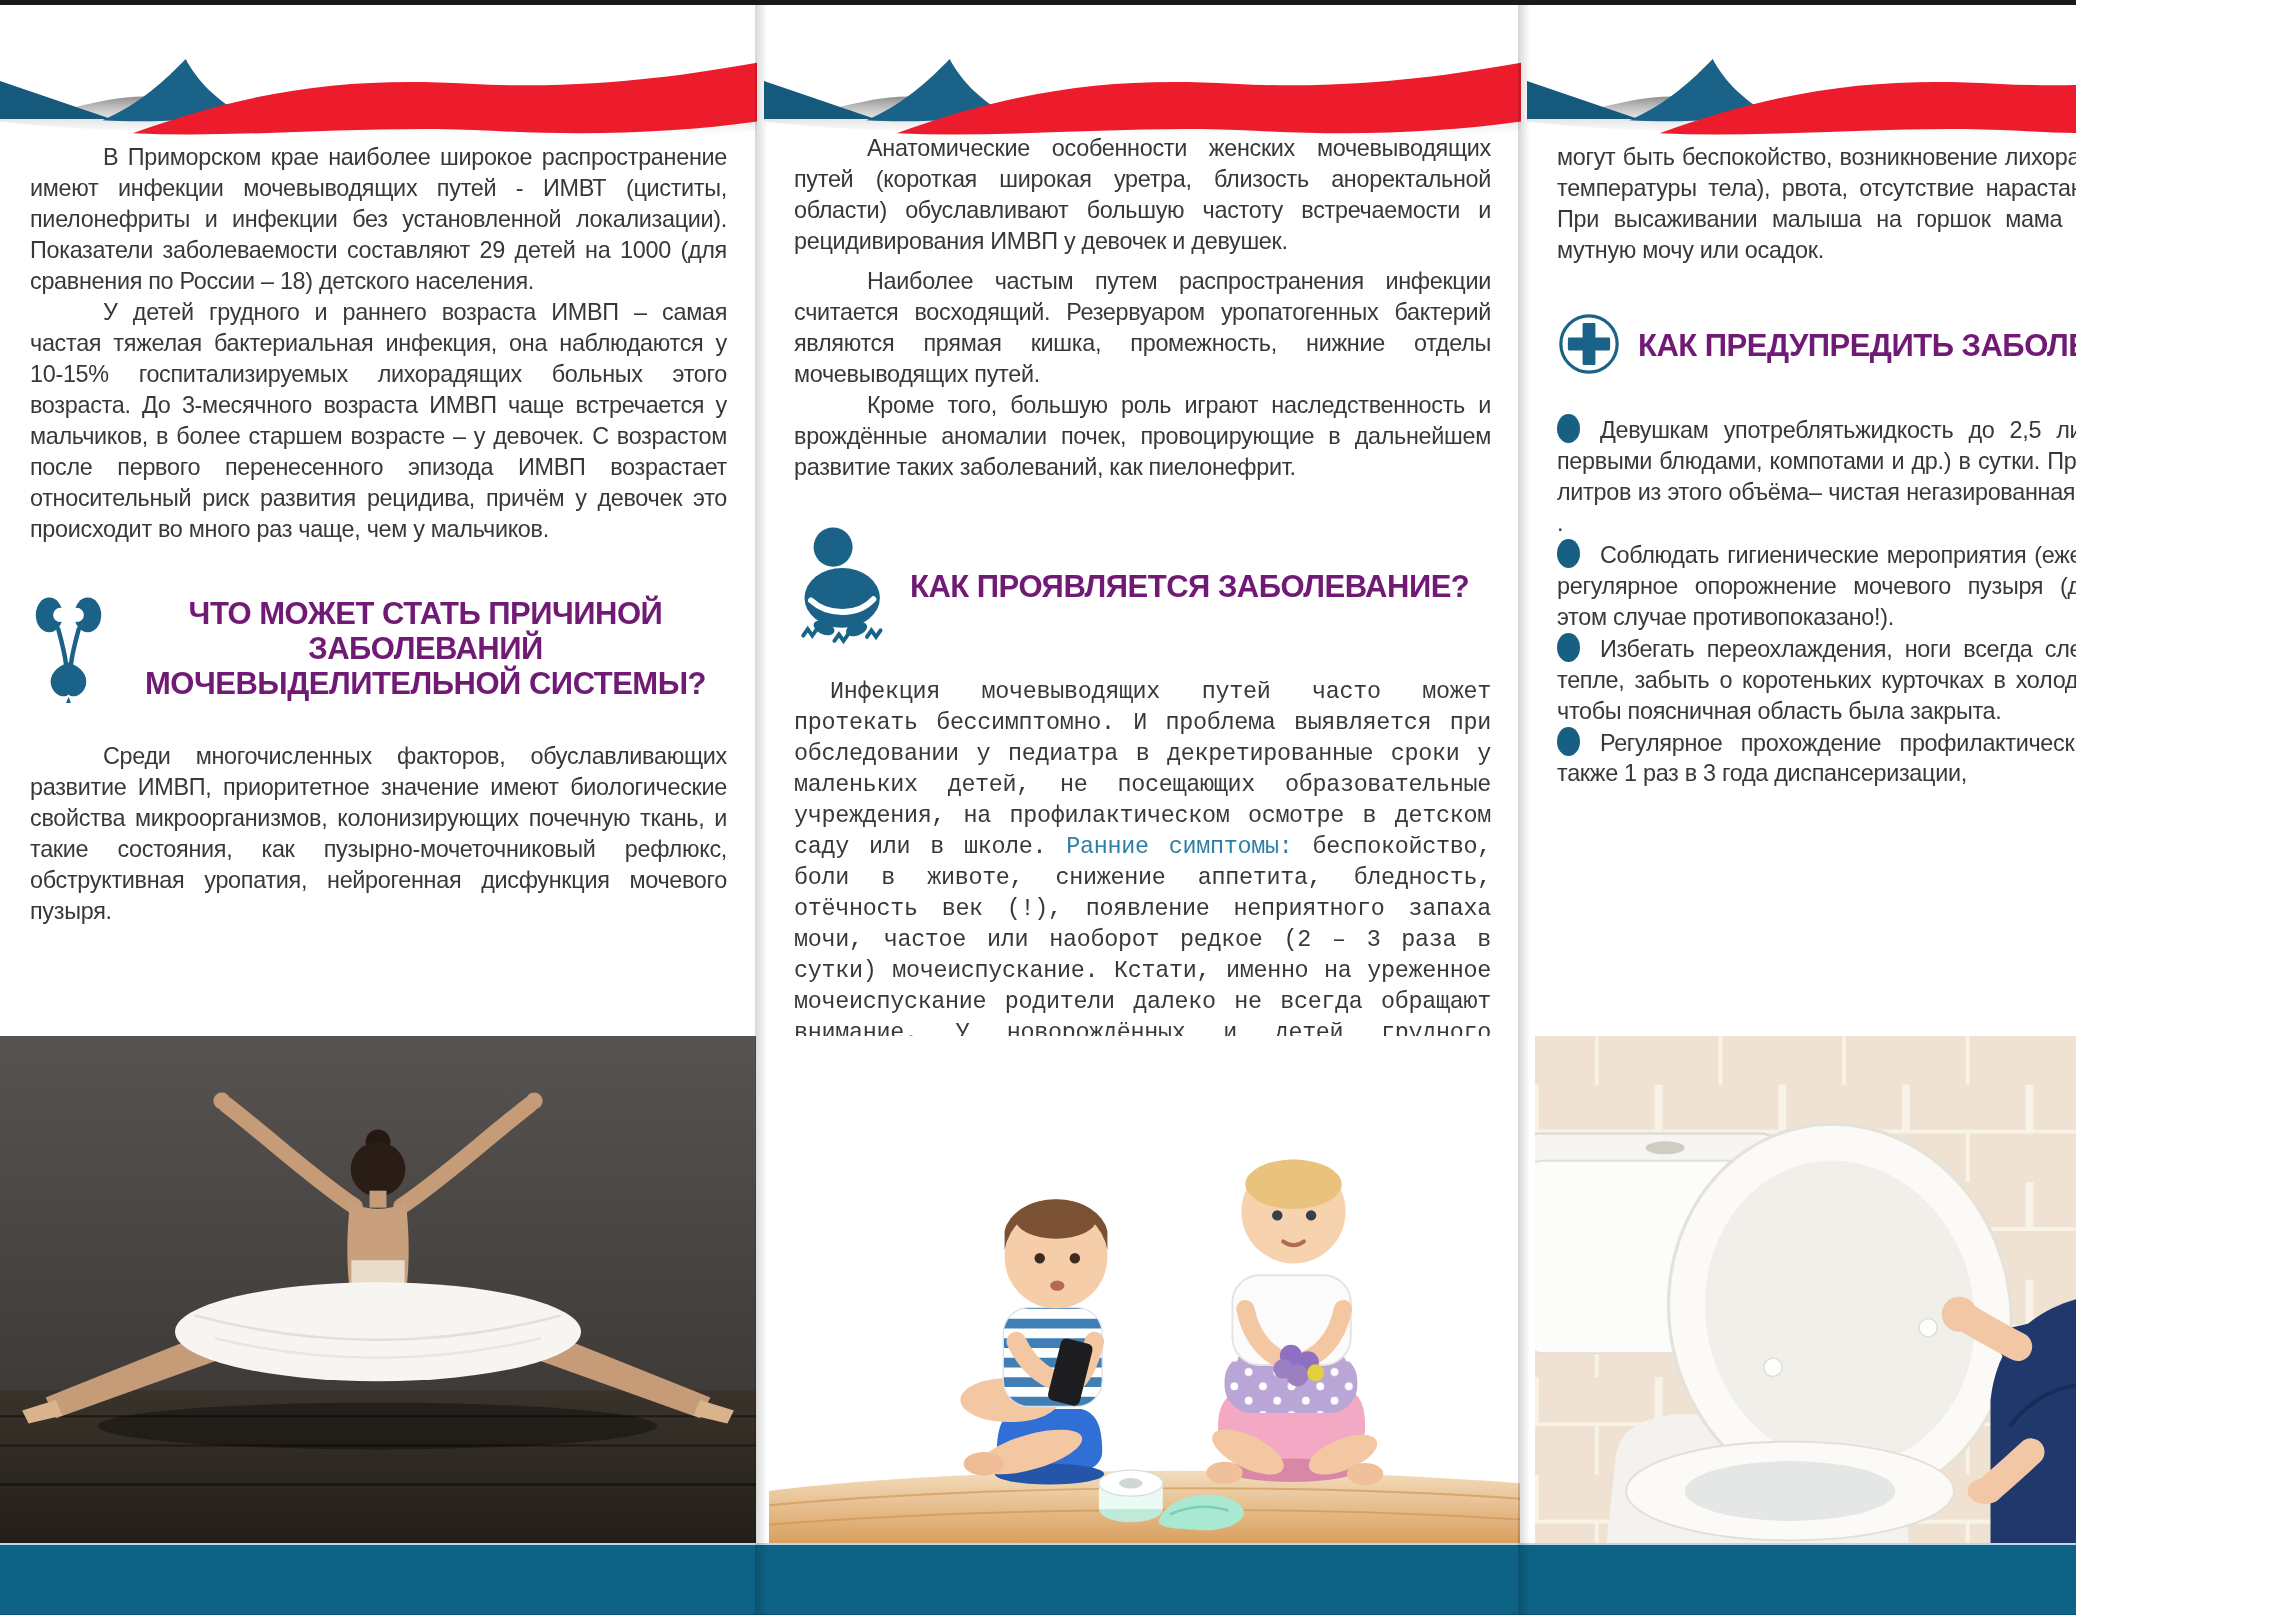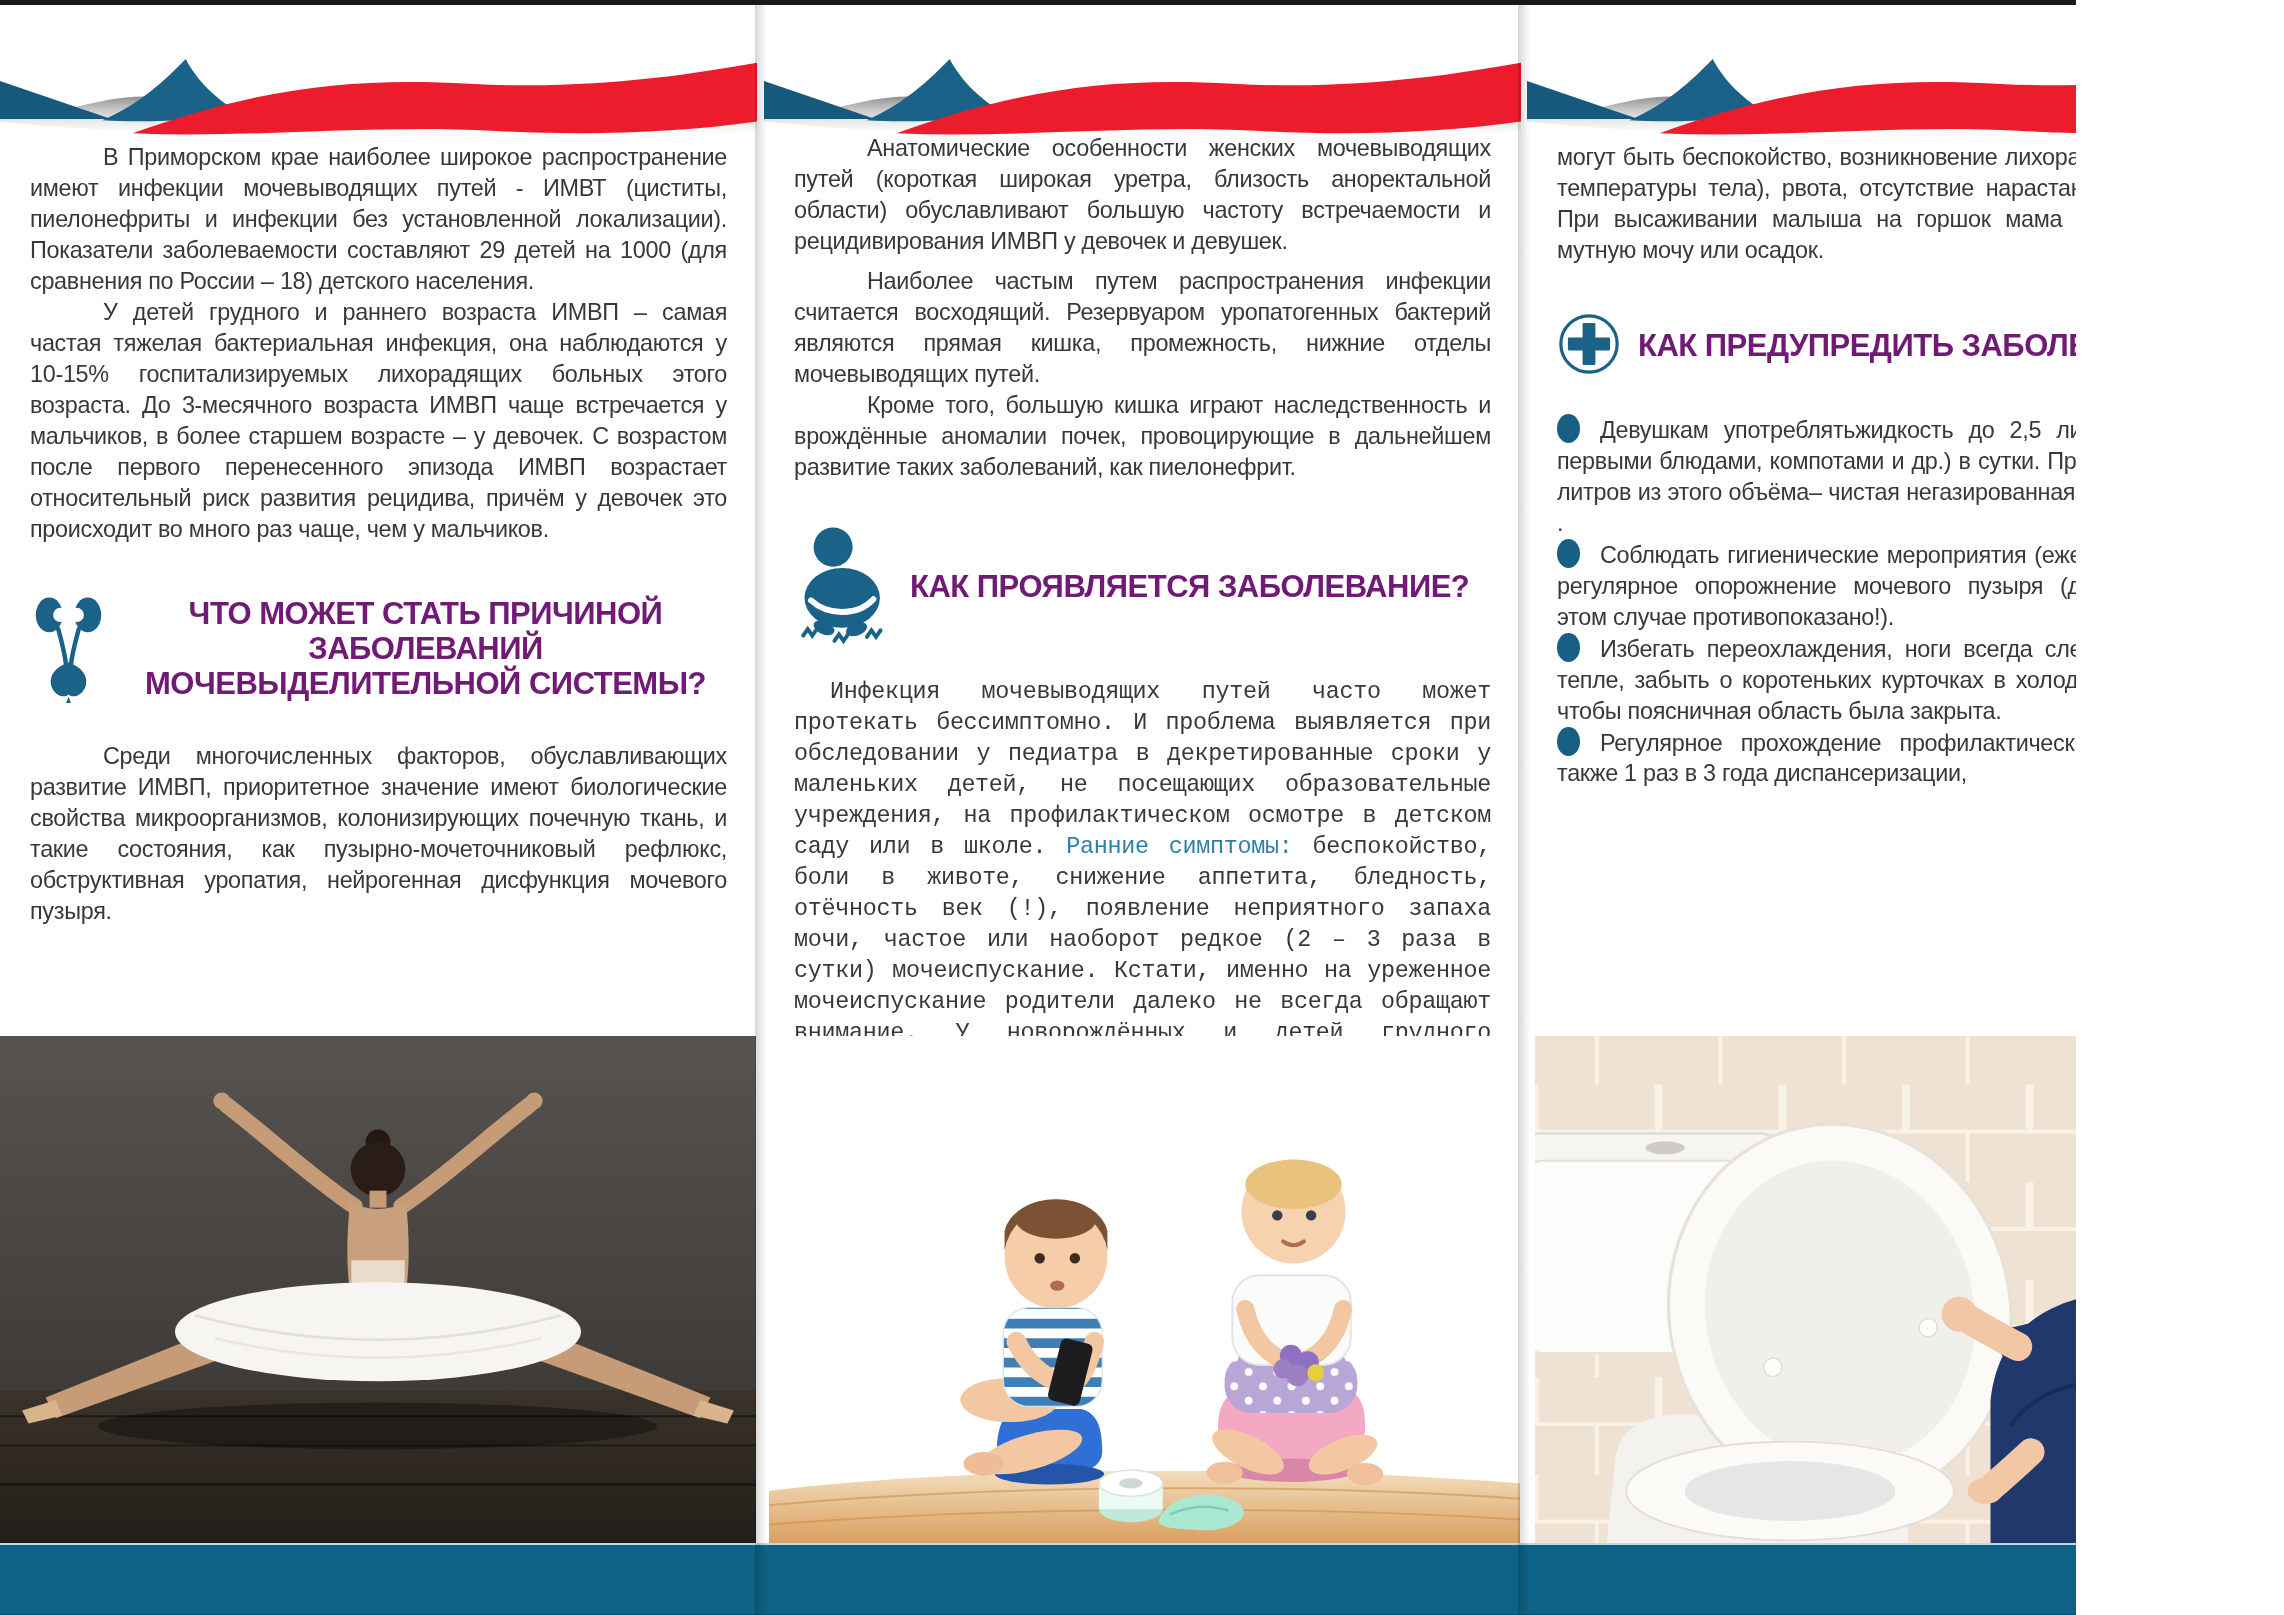--- a/index.html
+++ b/index.html
@@ -112,21 +112,21 @@
   <div class="panel p2">
     <svg class="wave" viewBox="0 0 1170 196" preserveAspectRatio="none">
       <path d="M0,148 C90,150 150,112 235,116 C320,120 400,160 520,158 C640,156 710,118 830,116 C950,114 1060,140 1170,126 L1170,168 C1020,184 870,188 720,178 C520,166 300,172 150,166 C90,163 35,158 0,154 Z" fill="url(#gShad)"></path>
       <path d="M0,92 L172,150 L0,150 Z" fill="#155a7d"></path>
       <path d="M158,152 C215,128 258,88 287,58 C305,92 338,124 372,140 C320,152 230,156 158,152 Z" fill="#1a6287"></path>
       <path d="M205,172 C400,102 545,86 725,96 C905,106 1055,84 1170,64 L1170,154 C1040,172 900,176 760,168 C570,158 385,180 205,172 Z" fill="#ec1c2c"></path>
     </svg>
     <div class="content">
       <p class="body indent">Анатомические особенности женских мочевыводящих путей (короткая широкая уретра, близость аноректальной области) обуславливают большую частоту встречаемости и рецидивирования ИМВП у девочек и девушек.</p>
       <p class="body indent" style="margin-top:9px">Наиболее частым путем распространения инфекции считается восходящий. Резервуаром уропатогенных бактерий являются прямая кишка, промежность, нижние отделы мочевыводящих путей.</p>
-      <p class="body indent">Кроме того, большую кишка играют наследственность и врождённые аномалии почек, провоцирующие в дальнейшем развитие таких заболеваний, как пиелонефрит.</p>
+      <p class="body indent">Кроме того, большую роль играют наследственность и врождённые аномалии почек, провоцирующие в дальнейшем развитие таких заболеваний, как пиелонефрит.</p>
       <div class="heading-row tight">
         <span class="icon">
           <svg width="99" height="121" viewBox="0 0 152 186">
             <circle cx="60" cy="34" r="30" fill="#1a6287"></circle>
             <ellipse cx="74" cy="112" rx="58" ry="46" fill="#1a6287"></ellipse>
             <path d="M26,116 C52,140 98,140 122,114" stroke="#ffffff" stroke-width="9" fill="none" stroke-linecap="round"></path>
             <ellipse cx="46" cy="158" rx="17" ry="10" fill="#1a6287" transform="rotate(24 46 158)"></ellipse>
             <ellipse cx="96" cy="160" rx="17" ry="10" fill="#1a6287" transform="rotate(-20 96 160)"></ellipse>
             <path d="M14,170 l7,-10 l7,10 l7,-10" stroke="#1a6287" stroke-width="6" fill="none" stroke-linecap="round"></path>
             <path d="M62,178 l7,-10 l7,10 l7,-10" stroke="#1a6287" stroke-width="6" fill="none" stroke-linecap="round"></path>

